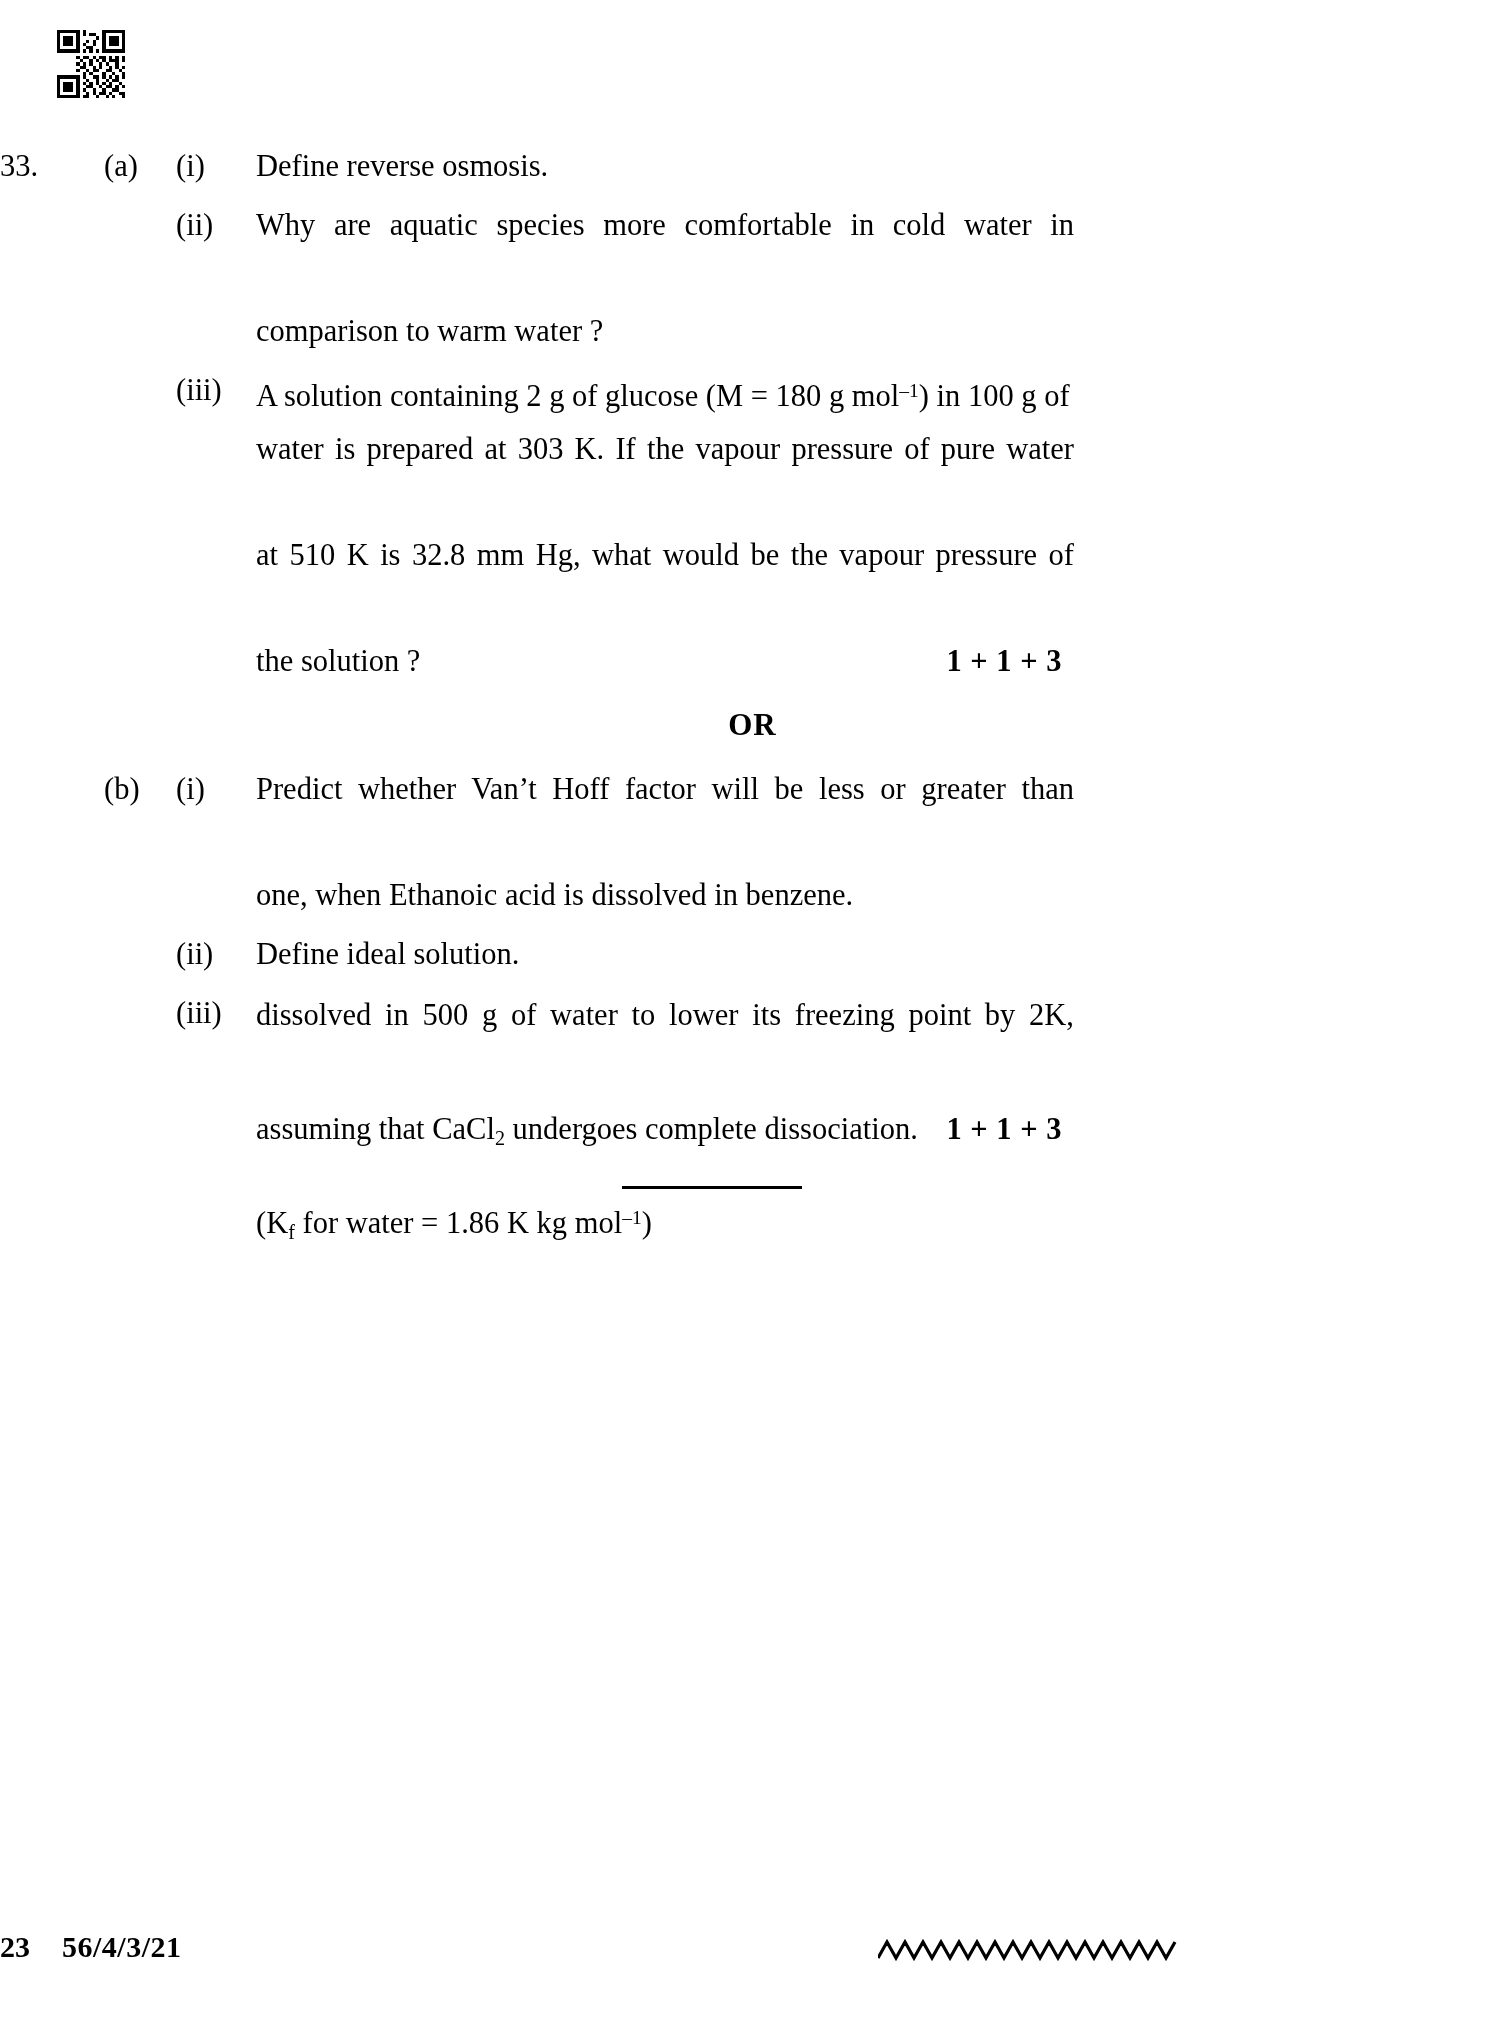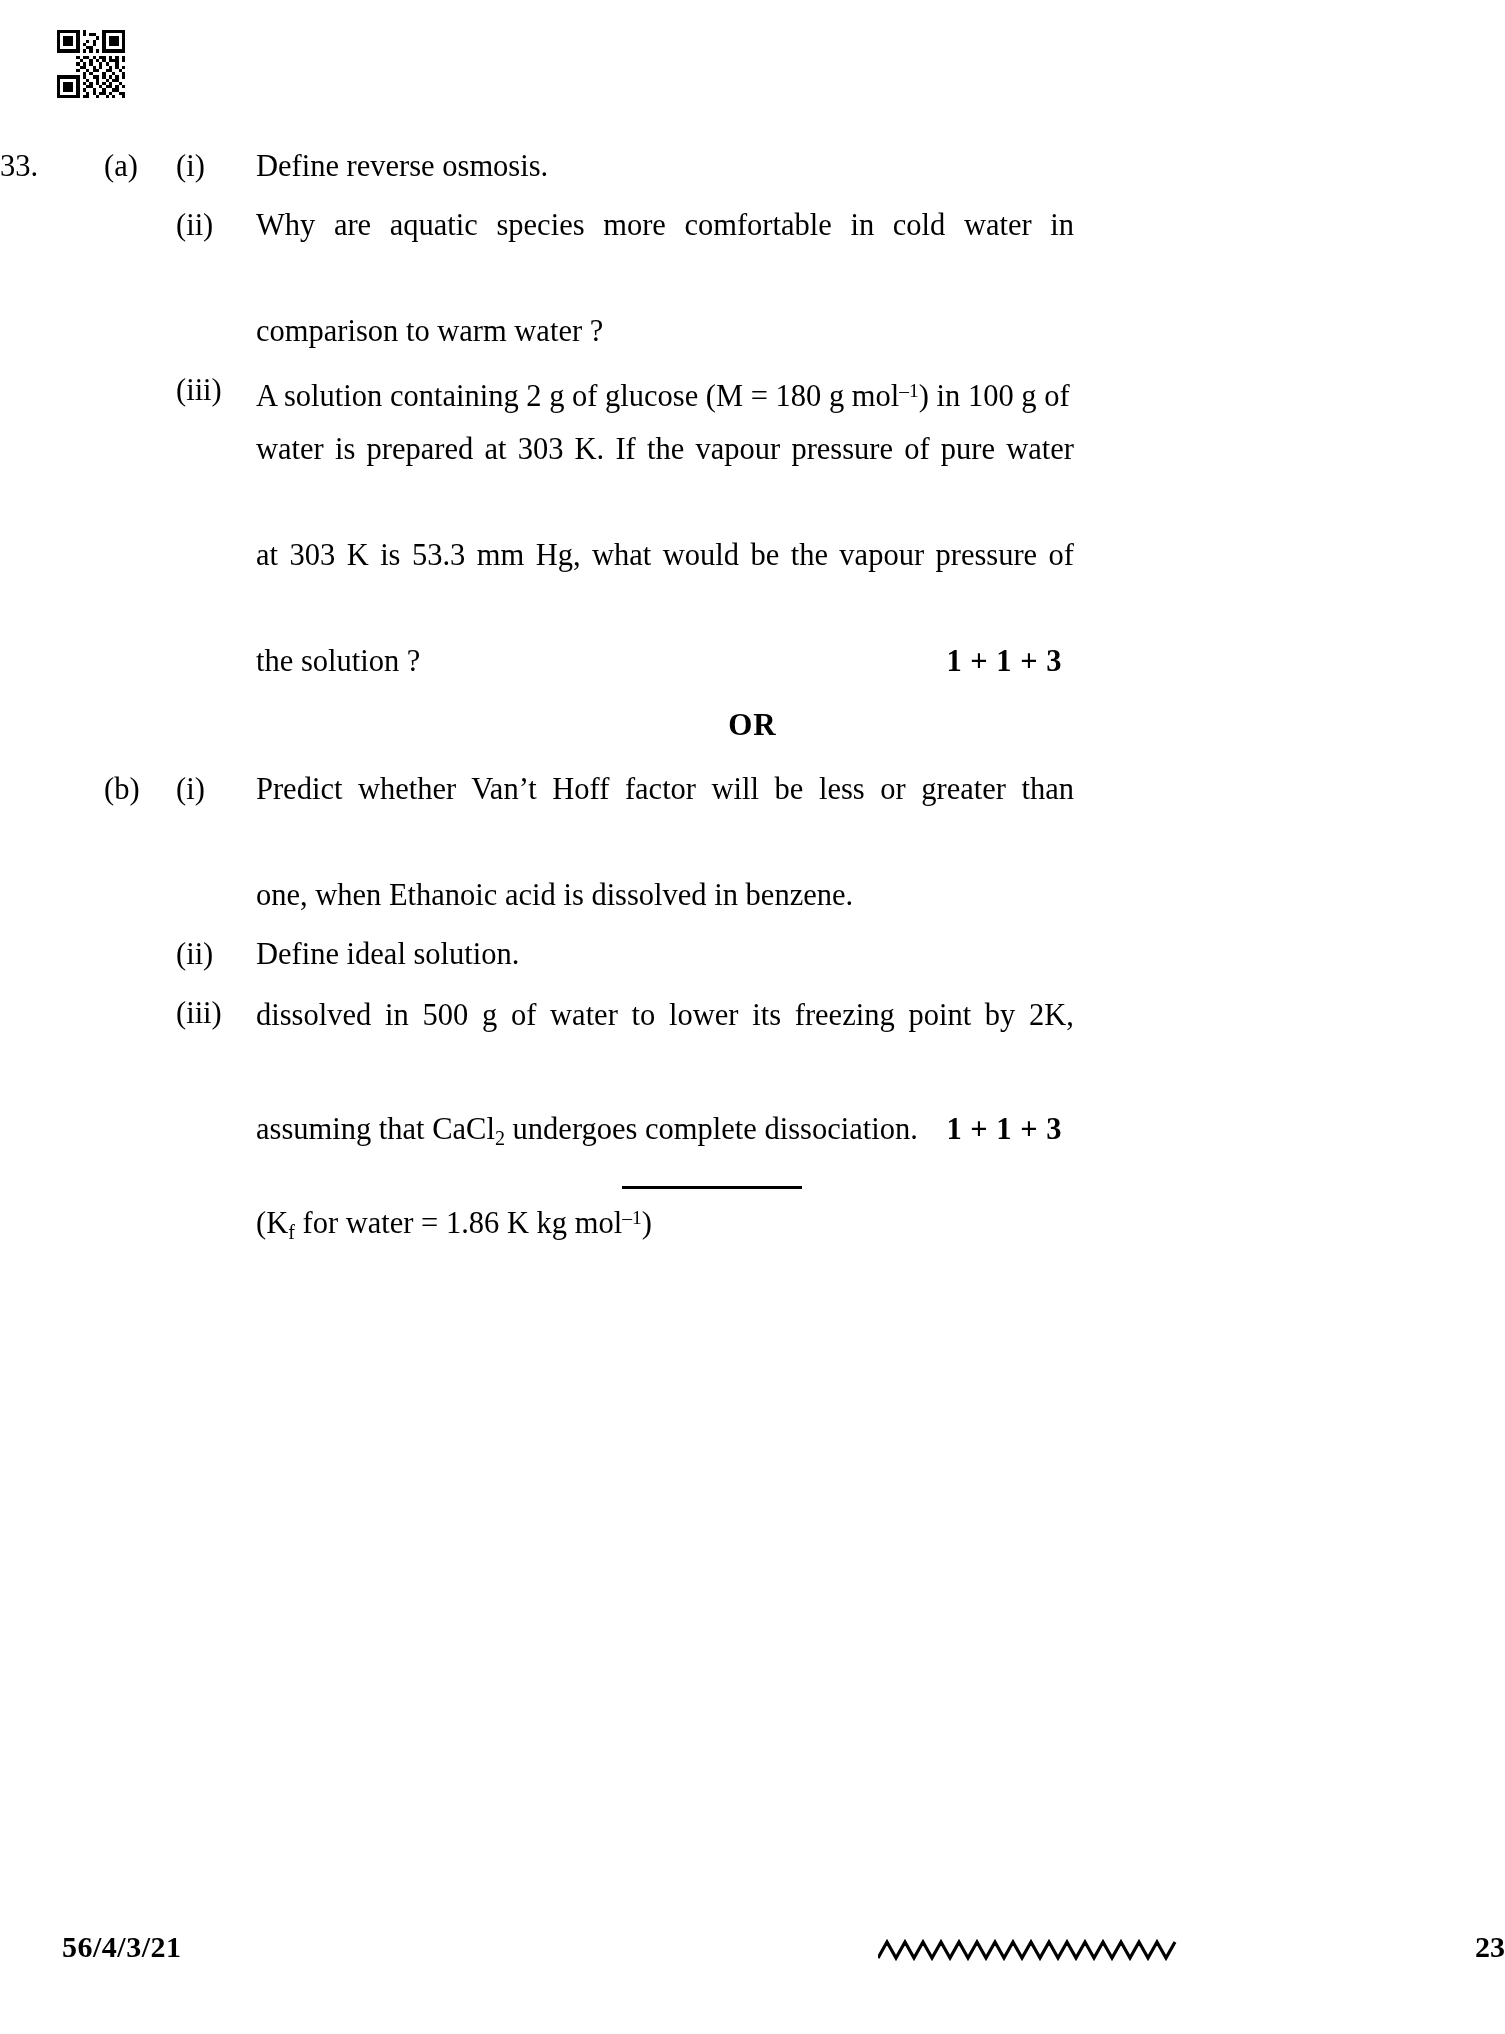--- a/index.html
+++ b/index.html
@@ -129,21 +129,21 @@
     top: 0;
     font-size: 30px;
     font-weight: bold;
     letter-spacing: 0.5px;
   }
   .footer-page {
     position: absolute;
     left: 0;
     top: 0;
     width: 1505px;
-    text-align: right;
+    text-align: left;
     font-size: 30px;
     font-weight: bold;
   }
   .footer-wave {
     position: absolute;
     left: 878px;
     top: 6px;
     width: 300px;
     height: 30px;
   }
@@ -274,21 +274,21 @@
       </div>
     </div>
 
     <div class="row" style="margin-top:6px;">
       <div class="col-qnum"></div>
       <div class="col-alpha"></div>
       <div class="col-roman">(iii)</div>
       <div class="col-body">
         <p><span>A solution containing 2 g of glucose (M = 180 g mol</span><sup>–1</sup><span>) in 100 g of</span></p>
         <p class="stretch">water is prepared at 303 K. If the vapour pressure of pure water</p>
-        <p class="stretch">at 303 K is 53.3 mm Hg, what would be the vapour pressure of</p>
+        <p class="stretch">at 510 K is 32.8 mm Hg, what would be the vapour pressure of</p>
         <p><span>the solution ?</span><span class="marks">1 + 1 + 3</span></p>
       </div>
     </div>
 
     <div class="or-line">OR</div>
 
     <div class="row">
       <div class="col-qnum"></div>
       <div class="col-alpha">(b)</div>
       <div class="col-roman">(i)</div>

